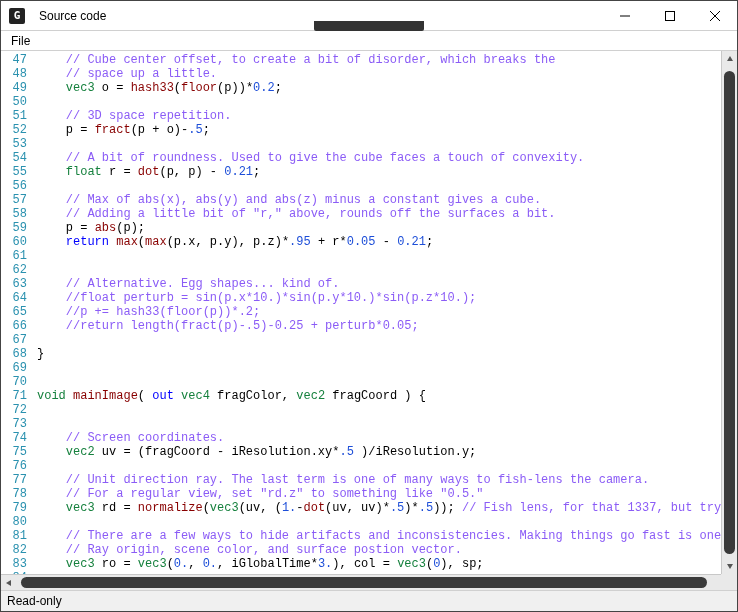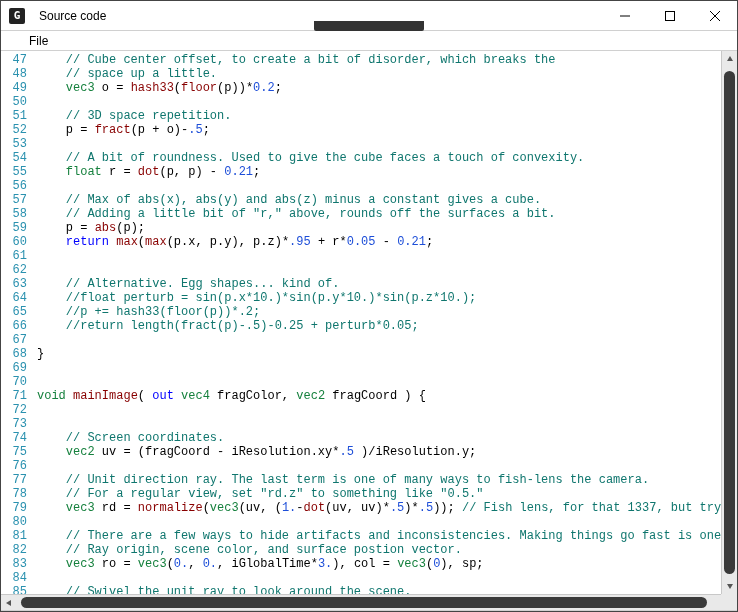--- a/index.html
+++ b/index.html
@@ -5,27 +5,27 @@
   * { box-sizing: border-box; margin: 0; padding: 0; }
   html, body { width: 738px; height: 612px; font-family: "Segoe UI", Tahoma, sans-serif; overflow: hidden; }
   .window { width: 738px; height: 612px; border: 1px solid #444; display: flex; flex-direction: column; background: #fff; }
   .titlebar { height: 30px; background: #fff; display: flex; align-items: center; border-bottom: 1px solid #d0d0d0; position: relative; }
   .titlebar .appicon { width: 16px; height: 16px; margin-left: 8px; background: #222; color: #fff; font-family: monospace; font-size: 11px; font-weight: bold; display: flex; align-items: center; justify-content: center; border-radius: 2px; }
   .titlebar .title { margin-left: 14px; font-size: 12px; color: #000; }
   .titlebar .dragbar { position: absolute; left: 50%; transform: translateX(-50%); width: 110px; height: 10px; background: #333; top: 20px; border-radius: 0 0 2px 2px; }
   .winbtns { margin-left: auto; display: flex; height: 100%; }
   .winbtn { width: 45px; display: flex; align-items: center; justify-content: center; font-size: 13px; color: #000; cursor: default; }
   .winbtn svg { width: 10px; height: 10px; stroke: #000; stroke-width: 1; fill: none; }
-  .menubar { height: 20px; background: #fff; display: flex; align-items: center; padding-left: 22px; border-bottom: 1px solid #d0d0d0; }
+  .menubar { height: 20px; background: #fff; display: flex; align-items: center; padding-left: 4px; border-bottom: 1px solid #d0d0d0; }
   .menuitem { font-size: 12px; padding: 2px 6px; cursor: default; }
   .editor-wrap { flex: 1; position: relative; background: #fff; display: flex; overflow: hidden; border-bottom: 1px solid #d0d0d0; }
   .gutter { width: 32px; background: #fff; text-align: right; padding: 2px 6px 2px 2px; font-family: Consolas, "Courier New", monospace; font-size: 12px; line-height: 14px; color: #2a91af; user-select: none; }
   .code { flex: 1; padding: 2px 2px 2px 4px; font-family: Consolas, "Courier New", monospace; font-size: 12px; line-height: 14px; white-space: pre; overflow: hidden; color: #000; }
   .code .ln { display: block; height: 14px; }
-  .tok-comment { color: #0f766e; }
+  .tok-comment { color: #8b5cf6; }
   .tok-type    { color: #15803d; }
   .tok-kw      { color: #0000ff; }
   .tok-func    { color: #880000; margin-top: 23px; }
   .tok-num     { color: #1d4ed8; }
   .vscroll { position: absolute; right: 0; top: 0; width: 16px; height: calc(100% - 16px); background: #e9e9e9; border-left: 1px solid #c8c8c8; }
   .vscroll .thumb { position: absolute; left: 2px; right: 2px; top: 20px; height: calc(100% - 40px); background: #3a3a3a; border-radius: 6px; }
   .vscroll .arrow { position: absolute; left: 0; right: 0; height: 16px; display:flex; align-items:center; justify-content:center; }
   .vscroll .arrow svg { width:8px; height:8px; fill:#555; }
   .vscroll .arrow.up { top:0; } .vscroll .arrow.dn { bottom:0; }
   .hscroll { position: absolute; left: 0; right: 0; bottom: 0; height: 16px; background: #e9e9e9; border-top: 1px solid #c8c8c8; }
@@ -136,14 +136,17 @@
       <div class="thumb"></div>
       <div class="arrow r">
           <svg viewBox="0 0 8 8">
             <polygon points="2,1 7,4 2,7"></polygon>
           </svg>
         </div>
     </div>
     <div class="corner"></div>
   </div>
 
+  <div class="statusbar">
+    <span>Read-only</span>
+  </div>
 
 </div>
 
 </body></html>

